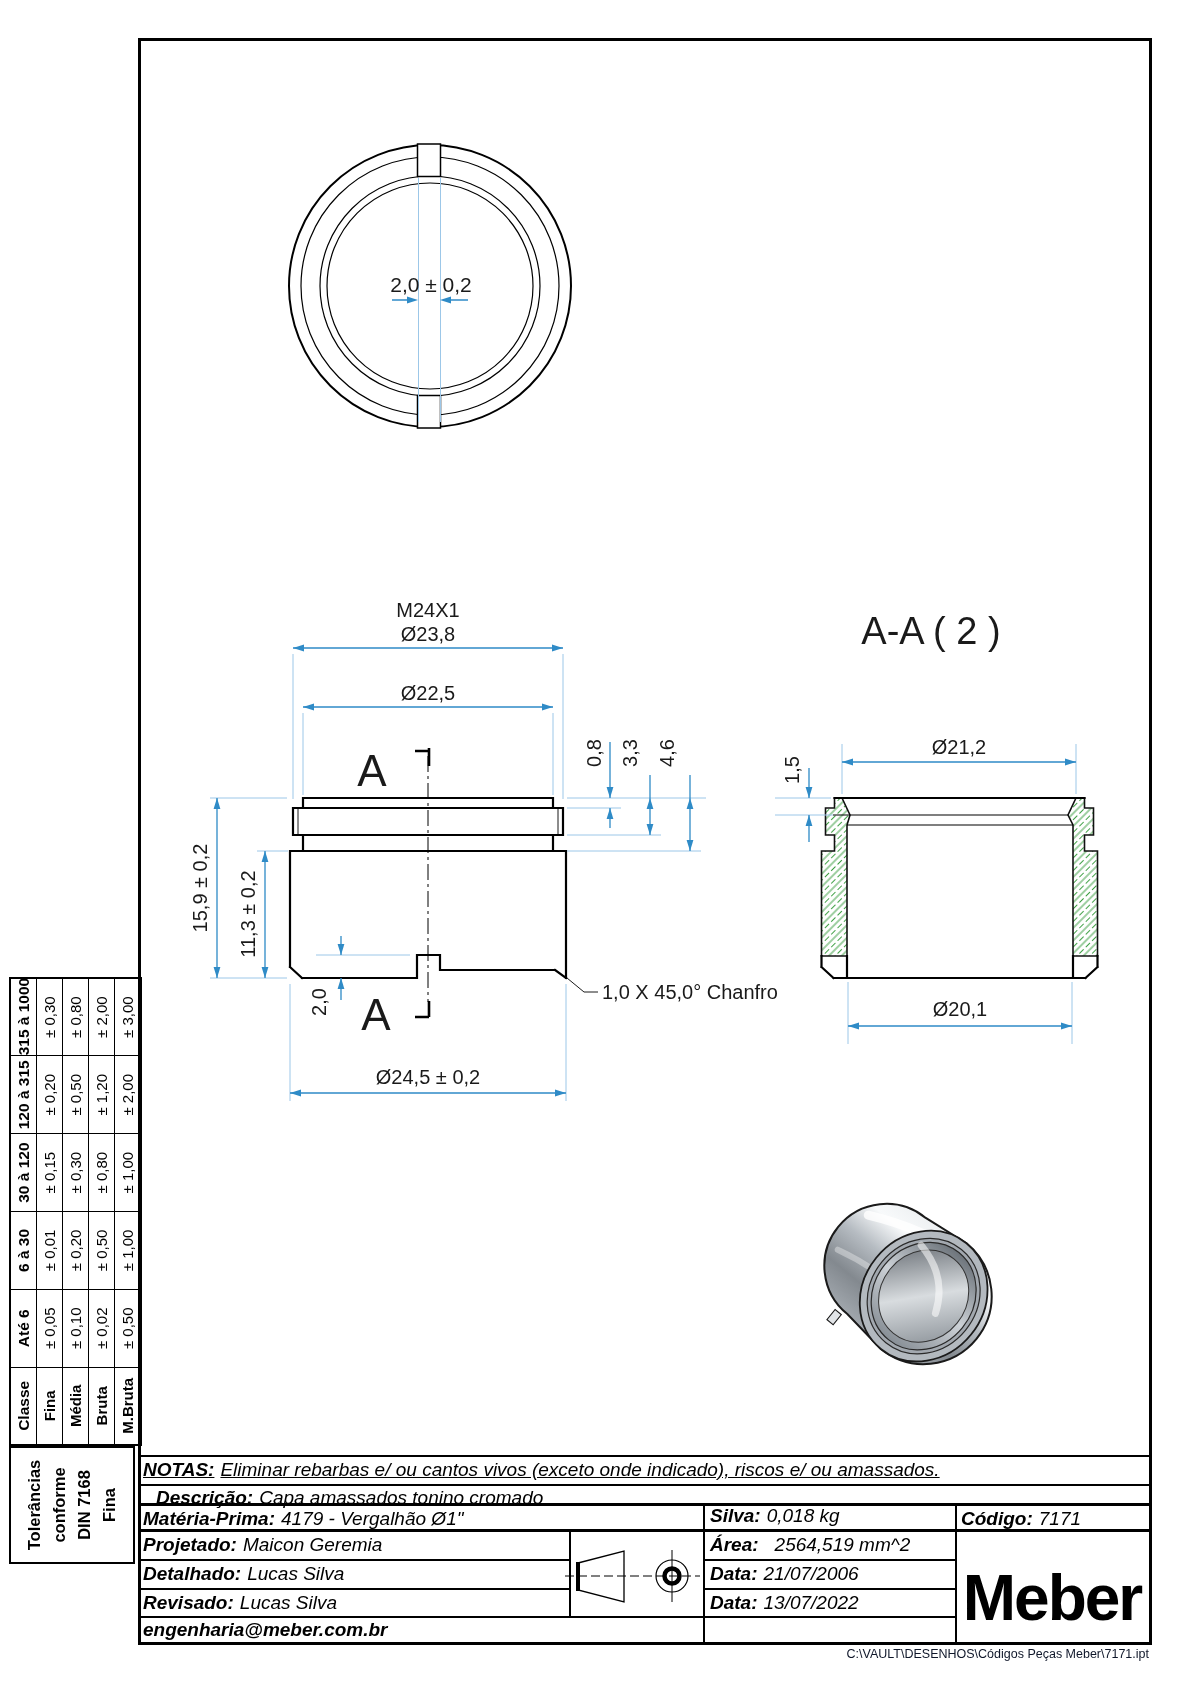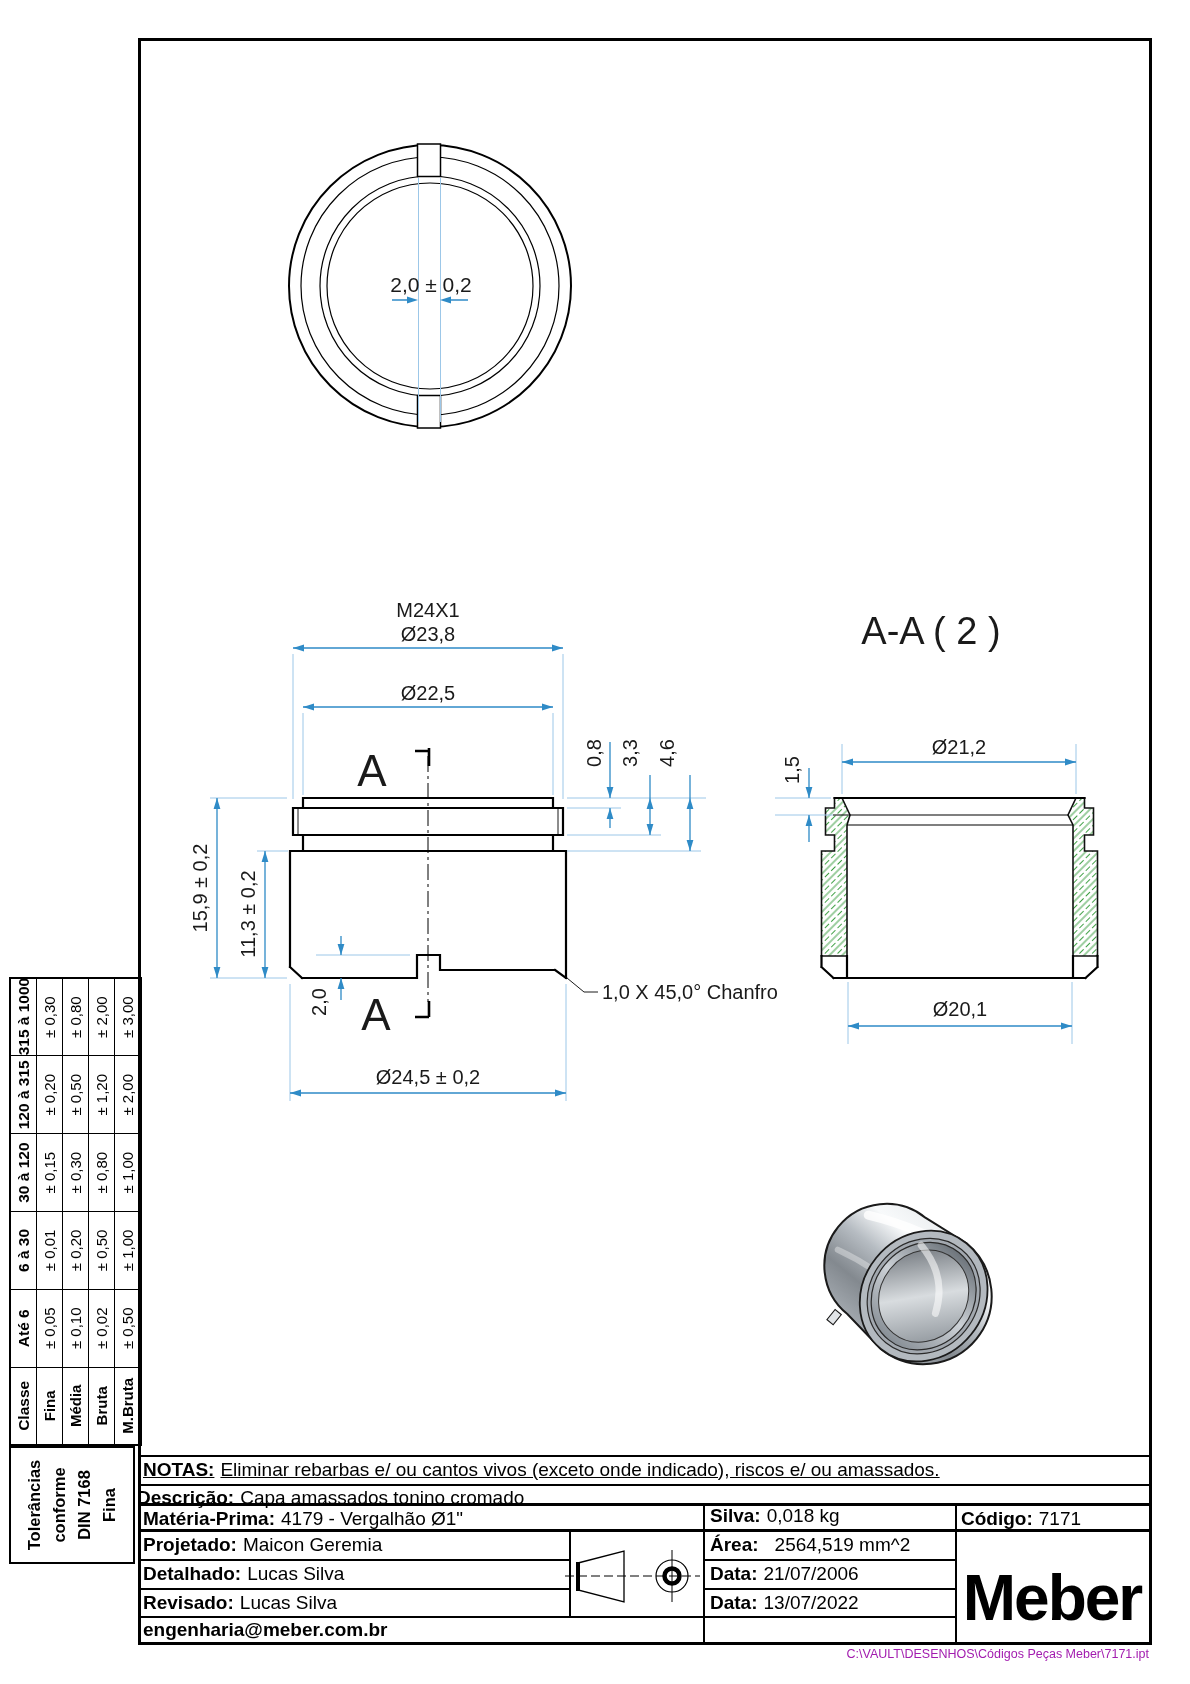--- a/index.html
+++ b/index.html
@@ -1,41 +1,41 @@
 <!DOCTYPE html>
 <html><head>
 <meta charset="utf-8">
 <style>
   html,body{margin:0;padding:0;background:#fff;}
   #page{position:relative;width:1190px;height:1684px;background:#fff;
         font-family:"Liberation Sans",sans-serif;color:#000;overflow:hidden;}
   .hline,.vline{position:absolute;background:#000;}
   svg{position:absolute;left:0;top:0;}
-  .tbtext{position:absolute;font-size:19px;white-space:nowrap;display:flex;align-items:center;}
+  .tbtext{position:absolute;font-size:19px;white-space:nowrap;display:flex;align-items:center;font-style:italic;}
   .tbtext b{font-weight:bold;margin-right:6px;}
   .notas{text-decoration:underline;}
   #frame{position:absolute;left:138px;top:38px;width:1014px;height:1607px;
          border:3px solid #000;box-sizing:border-box;}
   
   #tolwrap{position:absolute;left:9px;top:977px;width:126px;height:469px;}
   #tolrot{width:469px;height:126px;transform:rotate(-90deg) translateX(-469px);transform-origin:0 0;}
   #toltable{border-collapse:collapse;border:2px solid #000;width:469px;height:126px;table-layout:fixed;}
   #toltable td{border:1px solid #000;text-align:center;vertical-align:middle;
                font-size:15px;padding:0;white-space:nowrap;height:25px;}
   #toltable tr:first-child td{font-weight:bold;font-size:15.5px;}
   #toltable td:first-child{font-weight:bold;}
   #notewrap{position:absolute;left:9px;top:1446px;width:126px;height:118px;}
   #noterot{width:118px;height:126px;transform:rotate(-90deg) translateX(-118px);transform-origin:0 0;
            border:2px solid #000;box-sizing:border-box;display:flex;flex-direction:column;
            justify-content:center;text-align:center;font-weight:bold;font-size:16.5px;line-height:25px;}
   #logo{position:absolute;left:955px;top:1529px;width:194px;height:113px;display:flex;
         align-items:center;justify-content:center;font-weight:bold;font-size:64px;
         letter-spacing:-2px;padding-top:24px;box-sizing:border-box;}
   #fpath{position:absolute;left:600px;top:1647px;width:549px;text-align:right;
-         font-size:12.5px;color:#a21caf;}
+         font-size:12.5px;color:#0f172a;}
 </style>
 </head>
 <body>
 
 <div id="page">
 
   <svg width="1190" height="1684" viewBox="0 0 1190 1684">
     <defs>
       <pattern id="hatchP" width="9" height="9" patternUnits="userSpaceOnUse" patternTransform="rotate(-45)">
         <line x1="0" y1="2" x2="9" y2="2" stroke="#3fa045" stroke-width="1"></line>
@@ -199,21 +199,21 @@
   <div class="hline" style="left:141px;top:1616px;width:814px;height:1.5px"></div>
 
   <div class="vline" style="left:569px;top:1531px;width:1.5px;height:85px"></div>
   <div class="vline" style="left:703px;top:1503px;width:1.5px;height:139px"></div>
   <div class="vline" style="left:955px;top:1503px;width:2px;height:139px"></div>
 
   <div class="tbtext notas" style="left:143px;top:1455px;height:29px">
     <b>NOTAS:</b>
     <span>Eliminar rebarbas e/ ou cantos vivos (exceto onde indicado), riscos e/ ou amassados.</span>
   </div>
-  <div class="tbtext" style="left:137px;top:1484px;height:28px">
+  <div class="tbtext" style="left:156px;top:1484px;height:28px">
     <b>Descrição:</b>
     <span>Capa amassados tonino cromado</span>
   </div>
   <div class="tbtext" style="left:143px;top:1503px;height:32px">
     <b>Matéria-Prima:</b>
     <span>4179 - Vergalhão Ø1"</span>
   </div>
   <div class="tbtext" style="left:710px;top:1503px;height:26px">
     <b>Silva:</b>
     <span>0,018 kg</span>

